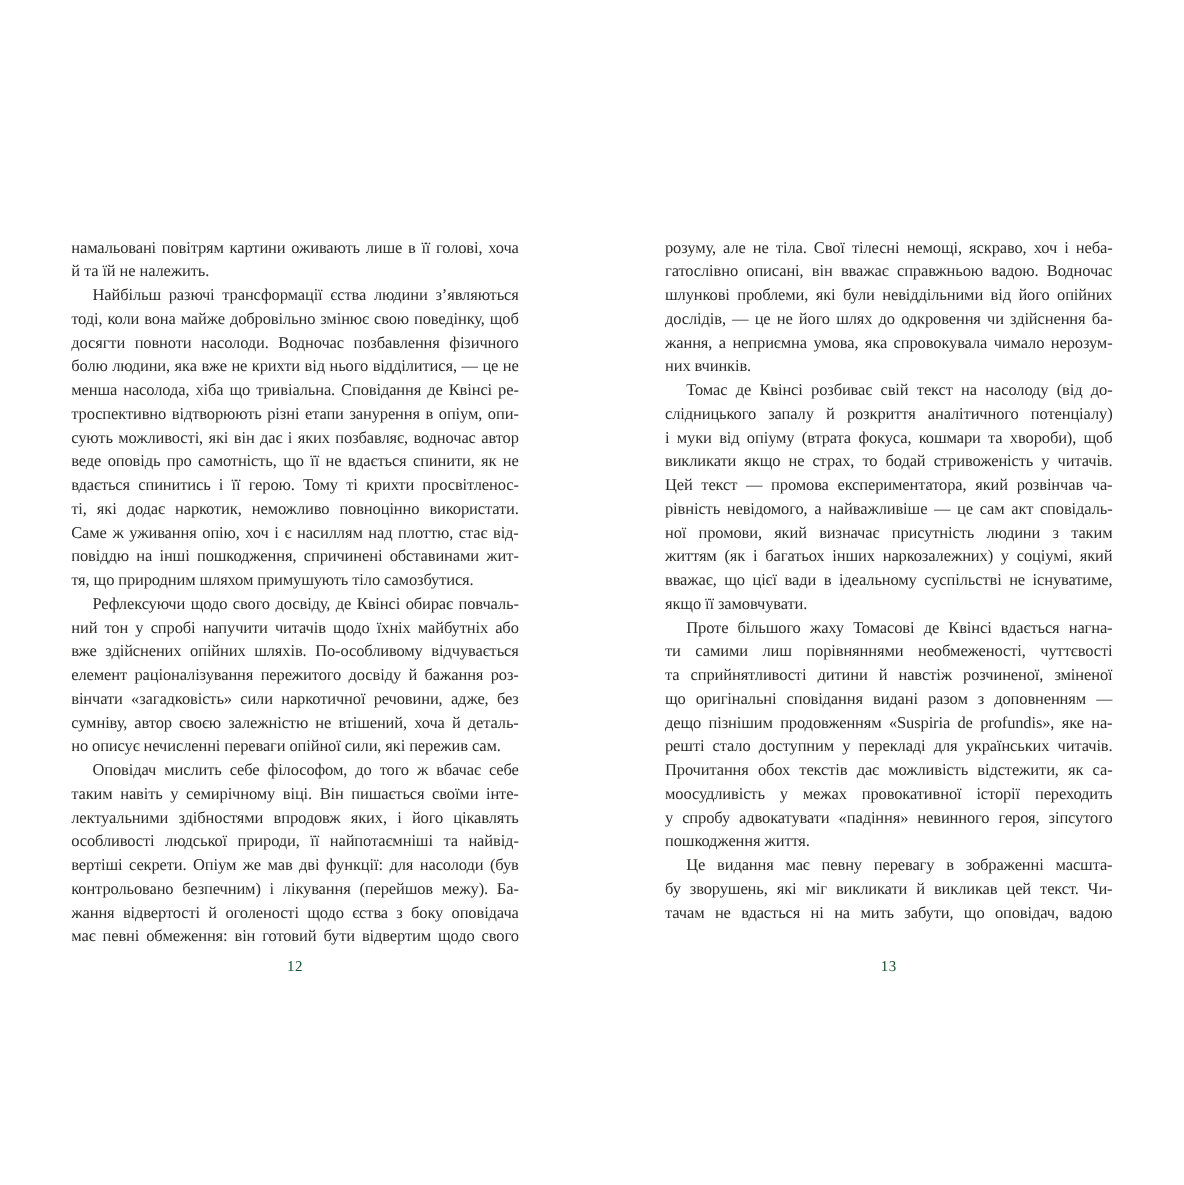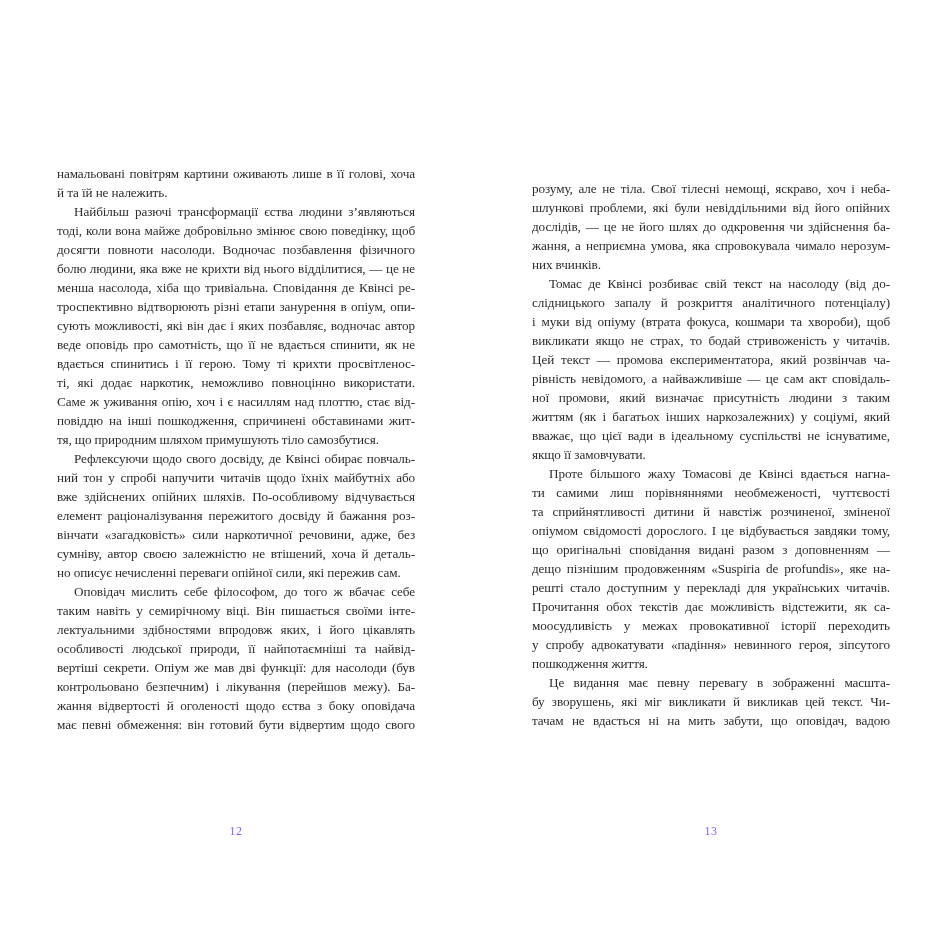--- a/index.html
+++ b/index.html
@@ -6,45 +6,45 @@
   .spread {
     position: relative;
     width: 947px;
     height: 948px;
     background: #ffffff;
     font-family: "Liberation Serif", "DejaVu Serif", serif;
     overflow: hidden;
   }
   .col {
     position: absolute;
-    top: 164px;
+    top: 188px;
     width: 358px;
     color: #2d2c2a;
   }
   .col-left  { left: 57px; }
-  .col-right { left: 532px; margin-top: 15px; }
+  .col-right { left: 532px; }
   .line {
     font-size: 13.2px;
     line-height: 19px;
     height: 19px;
     overflow: hidden;
     letter-spacing: -0.1px;
     text-align: justify;
     text-align-last: justify;
   }
   .line.indent { text-indent: 17px; }
   .line.end { text-align-last: left; }
   .pagenum {
     position: absolute;
-    top: 824px;
+    top: 766px;
     width: 358px;
     text-align: center;
     font-size: 12px;
     line-height: 15px;
-    color: #8b5cf6;
+    color: #14532d;
     letter-spacing: 0.5px;
   }
   .pagenum-left  { left: 57px; }
   .pagenum-right { left: 532px; }
 </style>
 </head>
 <body>
 
 <div class="spread">
   <div class="col col-left">
@@ -74,38 +74,38 @@
       <div class="line">таким навіть у семирічному віці. Він пишається своїми інте-</div>
       <div class="line">лектуальними здібностями впродовж яких, і його цікавлять</div>
       <div class="line">особливості людської природи, її найпотаємніші та найвід-</div>
       <div class="line">вертіші секрети. Опіум же мав дві функції: для насолоди (був</div>
       <div class="line">контрольовано безпечним) і лікування (перейшов межу). Ба-</div>
       <div class="line">жання відвертості й оголеності щодо єства з боку оповідача</div>
       <div class="line">має певні обмеження: він готовий бути відвертим щодо свого</div>
     </div>
   <div class="col col-right">
       <div class="line">розуму, але не тіла. Свої тілесні немощі, яскраво, хоч і неба-</div>
+      <div class="line">гатослівно описані, він вважає справжньою вадою. Водночас</div>
       <div class="line">шлункові проблеми, які були невіддільними від його опійних</div>
       <div class="line">дослідів, — це не його шлях до одкровення чи здійснення ба-</div>
       <div class="line">жання, а неприємна умова, яка спровокувала чимало нерозум-</div>
       <div class="line end">них вчинків.</div>
       <div class="line indent">Томас де Квінсі розбиває свій текст на насолоду (від до-</div>
       <div class="line">слідницького запалу й розкриття аналітичного потенціалу)</div>
       <div class="line">і муки від опіуму (втрата фокуса, кошмари та хвороби), щоб</div>
       <div class="line">викликати якщо не страх, то бодай стривоженість у читачів.</div>
       <div class="line">Цей текст — промова експериментатора, який розвінчав ча-</div>
       <div class="line">рівність невідомого, а найважливіше — це сам акт сповідаль-</div>
       <div class="line">ної промови, який визначає присутність людини з таким</div>
       <div class="line">життям (як і багатьох інших наркозалежних) у соціумі, який</div>
       <div class="line">вважає, що цієї вади в ідеальному суспільстві не існуватиме,</div>
       <div class="line end">якщо її замовчувати.</div>
       <div class="line indent">Проте більшого жаху Томасові де Квінсі вдається нагна-</div>
       <div class="line">ти самими лиш порівняннями необмеженості, чуттєвості</div>
       <div class="line">та сприйнятливості дитини й навстіж розчиненої, зміненої</div>
-      <div class="line">опіумом свідомості дорослого. І це відбувається завдяки тому,</div>
       <div class="line">що оригінальні сповідання видані разом з доповненням —</div>
       <div class="line">дещо пізнішим продовженням «Suspiria de profundis», яке на-</div>
       <div class="line">решті стало доступним у перекладі для українських читачів.</div>
       <div class="line">Прочитання обох текстів дає можливість відстежити, як са-</div>
       <div class="line">моосудливість у межах провокативної історії переходить</div>
       <div class="line">у спробу адвокатувати «падіння» невинного героя, зіпсутого</div>
       <div class="line end">пошкодження життя.</div>
       <div class="line indent">Це видання має певну перевагу в зображенні масшта-</div>
       <div class="line">бу зворушень, які міг викликати й викликав цей текст. Чи-</div>
       <div class="line">тачам не вдасться ні на мить забути, що оповідач, вадою</div>

